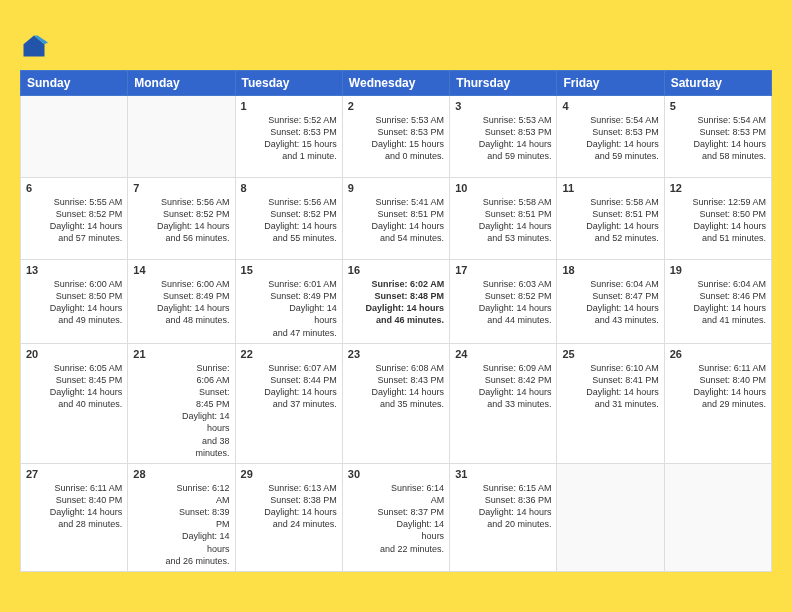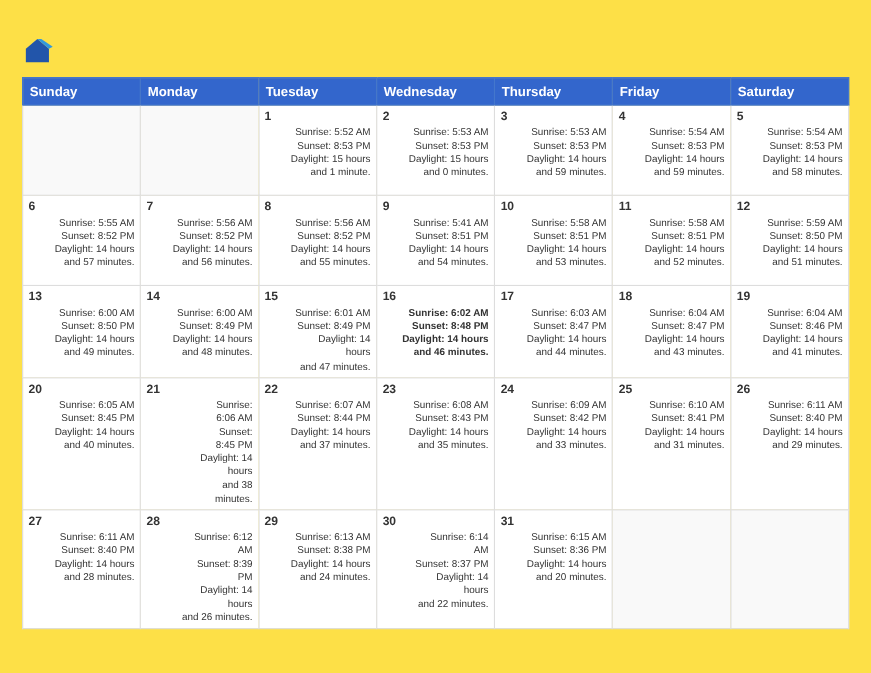--- a/index.html
+++ b/index.html
@@ -213,21 +213,21 @@
           </td>
           <td>
             <span class="day-number">11</span>
             <div class="day-info" style="white-space: pre-line;">Sunrise: 5:58 AM
 Sunset: 8:51 PM
 Daylight: 14 hours
 and 52 minutes.</div>
           </td>
           <td>
             <span class="day-number">12</span>
-            <div class="day-info" style="white-space: pre-line;">Sunrise: 5:59 AM
+            <div class="day-info" style="white-space: pre-line;">Sunrise: 12:59 AM
 Sunset: 8:50 PM
 Daylight: 14 hours
 and 51 minutes.</div>
           </td>
         </tr>
         <tr>
           <td>
             <span class="day-number">13</span>
             <div class="day-info" style="white-space: pre-line;">Sunrise: 6:00 AM
 Sunset: 8:50 PM
@@ -251,21 +251,21 @@
           <td>
             <span class="day-number">16</span>
             <div class="day-info" style="white-space: pre-line; font-weight: bold;">Sunrise: 6:02 AM
 Sunset: 8:48 PM
 Daylight: 14 hours
 and 46 minutes.</div>
           </td>
           <td>
             <span class="day-number">17</span>
             <div class="day-info" style="white-space: pre-line;">Sunrise: 6:03 AM
-Sunset: 8:47 PM
+Sunset: 8:52 PM
 Daylight: 14 hours
 and 44 minutes.</div>
           </td>
           <td>
             <span class="day-number">18</span>
             <div class="day-info" style="white-space: pre-line;">Sunrise: 6:04 AM
 Sunset: 8:47 PM
 Daylight: 14 hours
 and 43 minutes.</div>
           </td>

